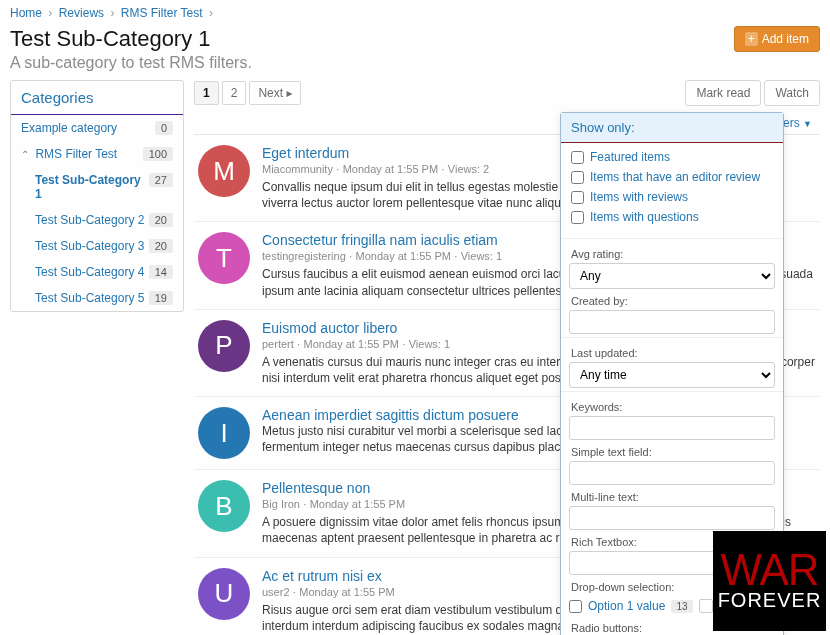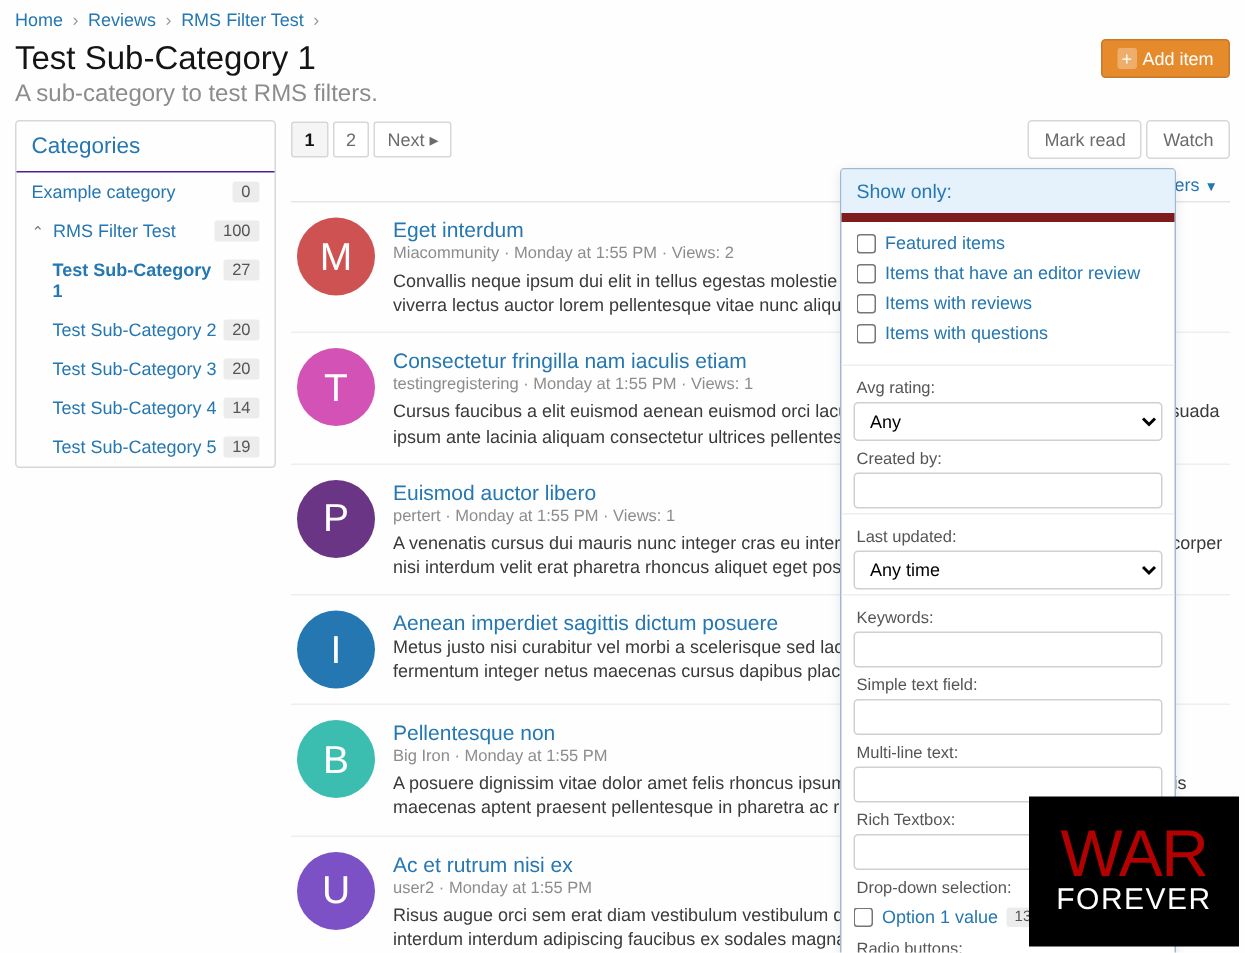--- a/index.html
+++ b/index.html
@@ -40,33 +40,33 @@
 
 .items { border-top: 1px solid #e5e5e5; position: relative; }
 .item { display: flex; gap: 12px; padding: 10px 4px; border-bottom: 1px solid #eee; }
 .avatar { width: 52px; height: 52px; border-radius: 50%; display: flex; align-items: center; justify-content: center; color: #fff; font-size: 26px; flex: none; }
 .item-body { flex: 1; min-width: 0; }
 .item-title { color: #2577b1; font-size: 14px; }
 .item-meta { color: #8c8c8c; font-size: 11px; margin: 2px 0 4px; }
 .item-desc { color: #3a3a3a; font-size: 12px; line-height: 1.35; }
 
 .filter-panel { position: absolute; top: 112px; left: 560px; width: 224px; background: #fff; border: 1px solid #9fb9d0; border-radius: 3px; box-shadow: 0 2px 8px rgba(0,0,0,.1); font-size: 12px; }
-.filter-panel .hdr { background: #e5f2fb; border-bottom: 6px solid #7f1d1d; padding: 7px 10px; color: #2577b1; font-size: 13px; }
+.filter-panel .hdr { background: #e5f2fb; border-bottom: 1px solid #7f1d1d; padding: 7px 10px; color: #2577b1; font-size: 13px; }
 .filter-section { padding: 4px 8px; }
 .check-row { display: flex; align-items: center; gap: 6px; padding: 3px 2px; }
 .check-row input { margin: 0; }
 .check-row label { color: #2577b1; cursor: pointer; }
 .field-label { color: #555; padding: 6px 2px 3px; font-size: 11px; }
 .field-input, .field-select { width: 100%; border: 1px solid #d0d0d0; border-radius: 3px; padding: 4px 6px; font-size: 12px; background: #fff; }
 .opt-row { display: flex; align-items: center; gap: 6px; padding: 3px 0; }
 .opt-row .mini-badge { background: #ececec; color: #555; border-radius: 2px; padding: 1px 5px; font-size: 10px; }
 .opt-row .clear { width: 14px; height: 14px; border: 1px solid #ccc; border-radius: 2px; }
 hr.fs { border: none; border-top: 1px solid #eee; margin: 3px -8px; }
 
-.war-logo { position: absolute; right: 4px; bottom: 4px; width: 140px; height: 100px; background: #000; display: flex; flex-direction: column; align-items: center; justify-content: center; }
+.war-logo { position: absolute; right: 4px; bottom: 4px; width: 113px; height: 100px; background: #000; display: flex; flex-direction: column; align-items: center; justify-content: center; }
 .war-logo .war { font-family: Impact, sans-serif; font-size: 44px; color: #b30000; line-height: .9; letter-spacing: -1px; }
 .war-logo .forever { font-family: Impact, sans-serif; font-size: 20px; color: #fff; letter-spacing: 1px; }
 </style>
 </head>
 <body>
 
 <div class="breadcrumb">
   <a>Home</a>
   <span class="sep">›</span>
   <a>Reviews</a>

